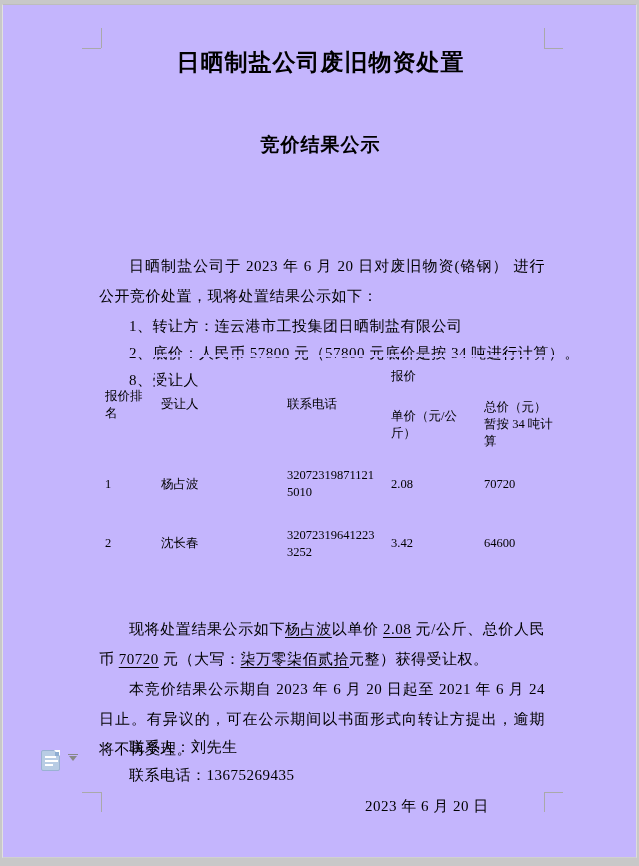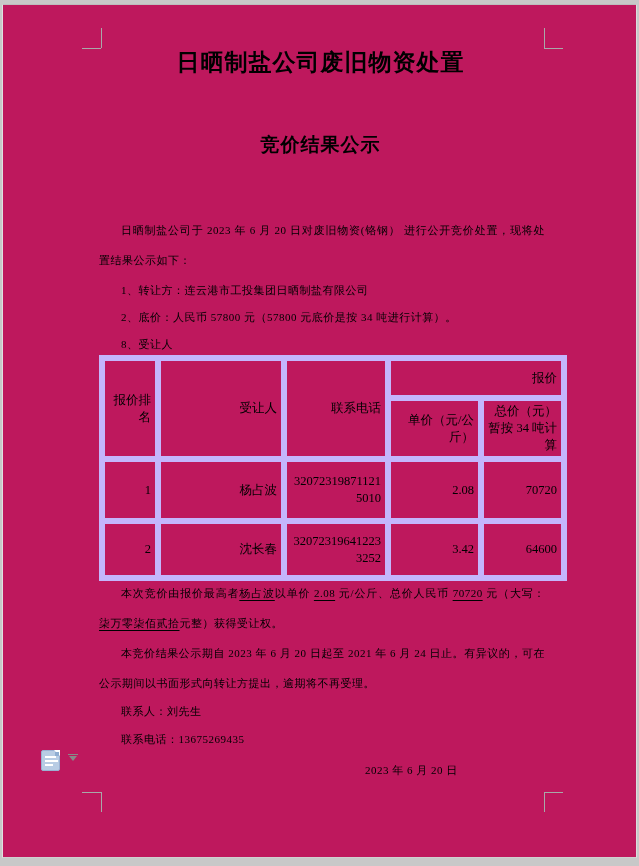--- a/index.html
+++ b/index.html
@@ -8,21 +8,21 @@
     background: #c8c8c8;
     font-family: "Liberation Serif", "DejaVu Serif", serif;
     color: #000;
     position: relative;
     overflow: hidden;
   }
   .page {
     position: absolute;
     left: 2px; top: 4px;
     width: 635px; height: 854px;
-    background: #be185d;
+    background: #c4b5fd;
     border-top: 1px solid #bdbdbd;
     border-left: 1px solid #e0e0e0;
     border-right: 1px solid #dcdcdc;
     border-bottom: 1px solid #d0d0d0;
   }
   
   .crop { position: absolute; }
   .crop .h, .crop .v { position: absolute; background: #a9a9a9; }
   .crop .h { width: 19px; height: 1px; }
   .crop .v { width: 1px; height: 20px; }
@@ -46,44 +46,45 @@
     font-weight: bold;
     letter-spacing: 1px;
     white-space: nowrap;
   }
   #title1 { top: 42px; font-size: 23px; }
   #title2 { top: 127px; font-size: 19px; }
 
   .bodytext {
     position: absolute;
     left: 96px; width: 446px;
-    font-size: 11px;
+    font-size: 15px;
     letter-spacing: 0.5px;
     line-height: 30px;
+    margin-top: 36px;
   }
   .justify { text-align: justify; text-justify: inter-character; }
   .indent { text-indent: 2em; }
   u, .u { text-decoration: underline; text-underline-offset: 3px; }
 
   #intro { top: 210px; }
   #item-list { top: 272px; }
   #item-list .li { line-height: 27px; text-indent: 2em; white-space: nowrap; }
 
   table.quote {
     position: absolute;
     left: 96px; top: 350px;
     border-collapse: collapse;
     table-layout: fixed;
     font-size: 12.5px;
     line-height: 17px;
   }
   table.quote th, table.quote td {
-    border: 6px solid #c4b5fd;
+    border: 2px solid #c4b5fd;
     font-weight: normal;
-    text-align: right;
+    text-align: left;
     vertical-align: middle;
     padding: 2px 4px;
     overflow: hidden;
   }
   col.c1 { width: 56px; }
   col.c2 { width: 126px; }
   col.c3 { width: 104px; }
   col.c4 { width: 93px; }
   col.c5 { width: 83px; }
   tr.hdr-a { height: 40px; }
@@ -198,21 +199,21 @@
       <td>2</td>
       <td>沈长春</td>
       <td class="prewrap">32072319641223
 3252</td>
       <td>3.42</td>
       <td>64600</td>
     </tr>
   </tbody>
     </table>
 
-  <div class="bodytext justify indent" id="result-para"><span>本次竞价由报价最高者</span><span class="u">杨占波</span><span>以单价 </span><span class="u">2.08</span><span> 元/公斤、总价人民币 </span><span class="u">70720</span><span> 元（大写：</span><span class="u">柒万零柒佰贰拾</span><span>元整）获得受让权。</span></div>
+  <div class="bodytext justify indent" id="result-para"><span>现将处置结果公示如下</span><span class="u">杨占波</span><span>以单价 </span><span class="u">2.08</span><span> 元/公斤、总价人民币 </span><span class="u">70720</span><span> 元（大写：</span><span class="u">柒万零柒佰贰拾</span><span>元整）获得受让权。</span></div>
 
   <div class="bodytext justify indent" id="notice-para">本竞价结果公示期自 2023 年 6 月 20 日起至 2021 年 6 月 24 日止。有异议的，可在公示期间以书面形式向转让方提出，逾期将不再受理。</div>
 
   <div class="bodytext" id="contact-person">联系人：刘先生</div>
   <div class="bodytext" id="contact-phone">联系电话：13675269435</div>
 
   <div class="bodytext" id="doc-date">2023 年 6 月 20 日</div>
 
   <div class="paste-tag">
     <span class="paste-icon">

